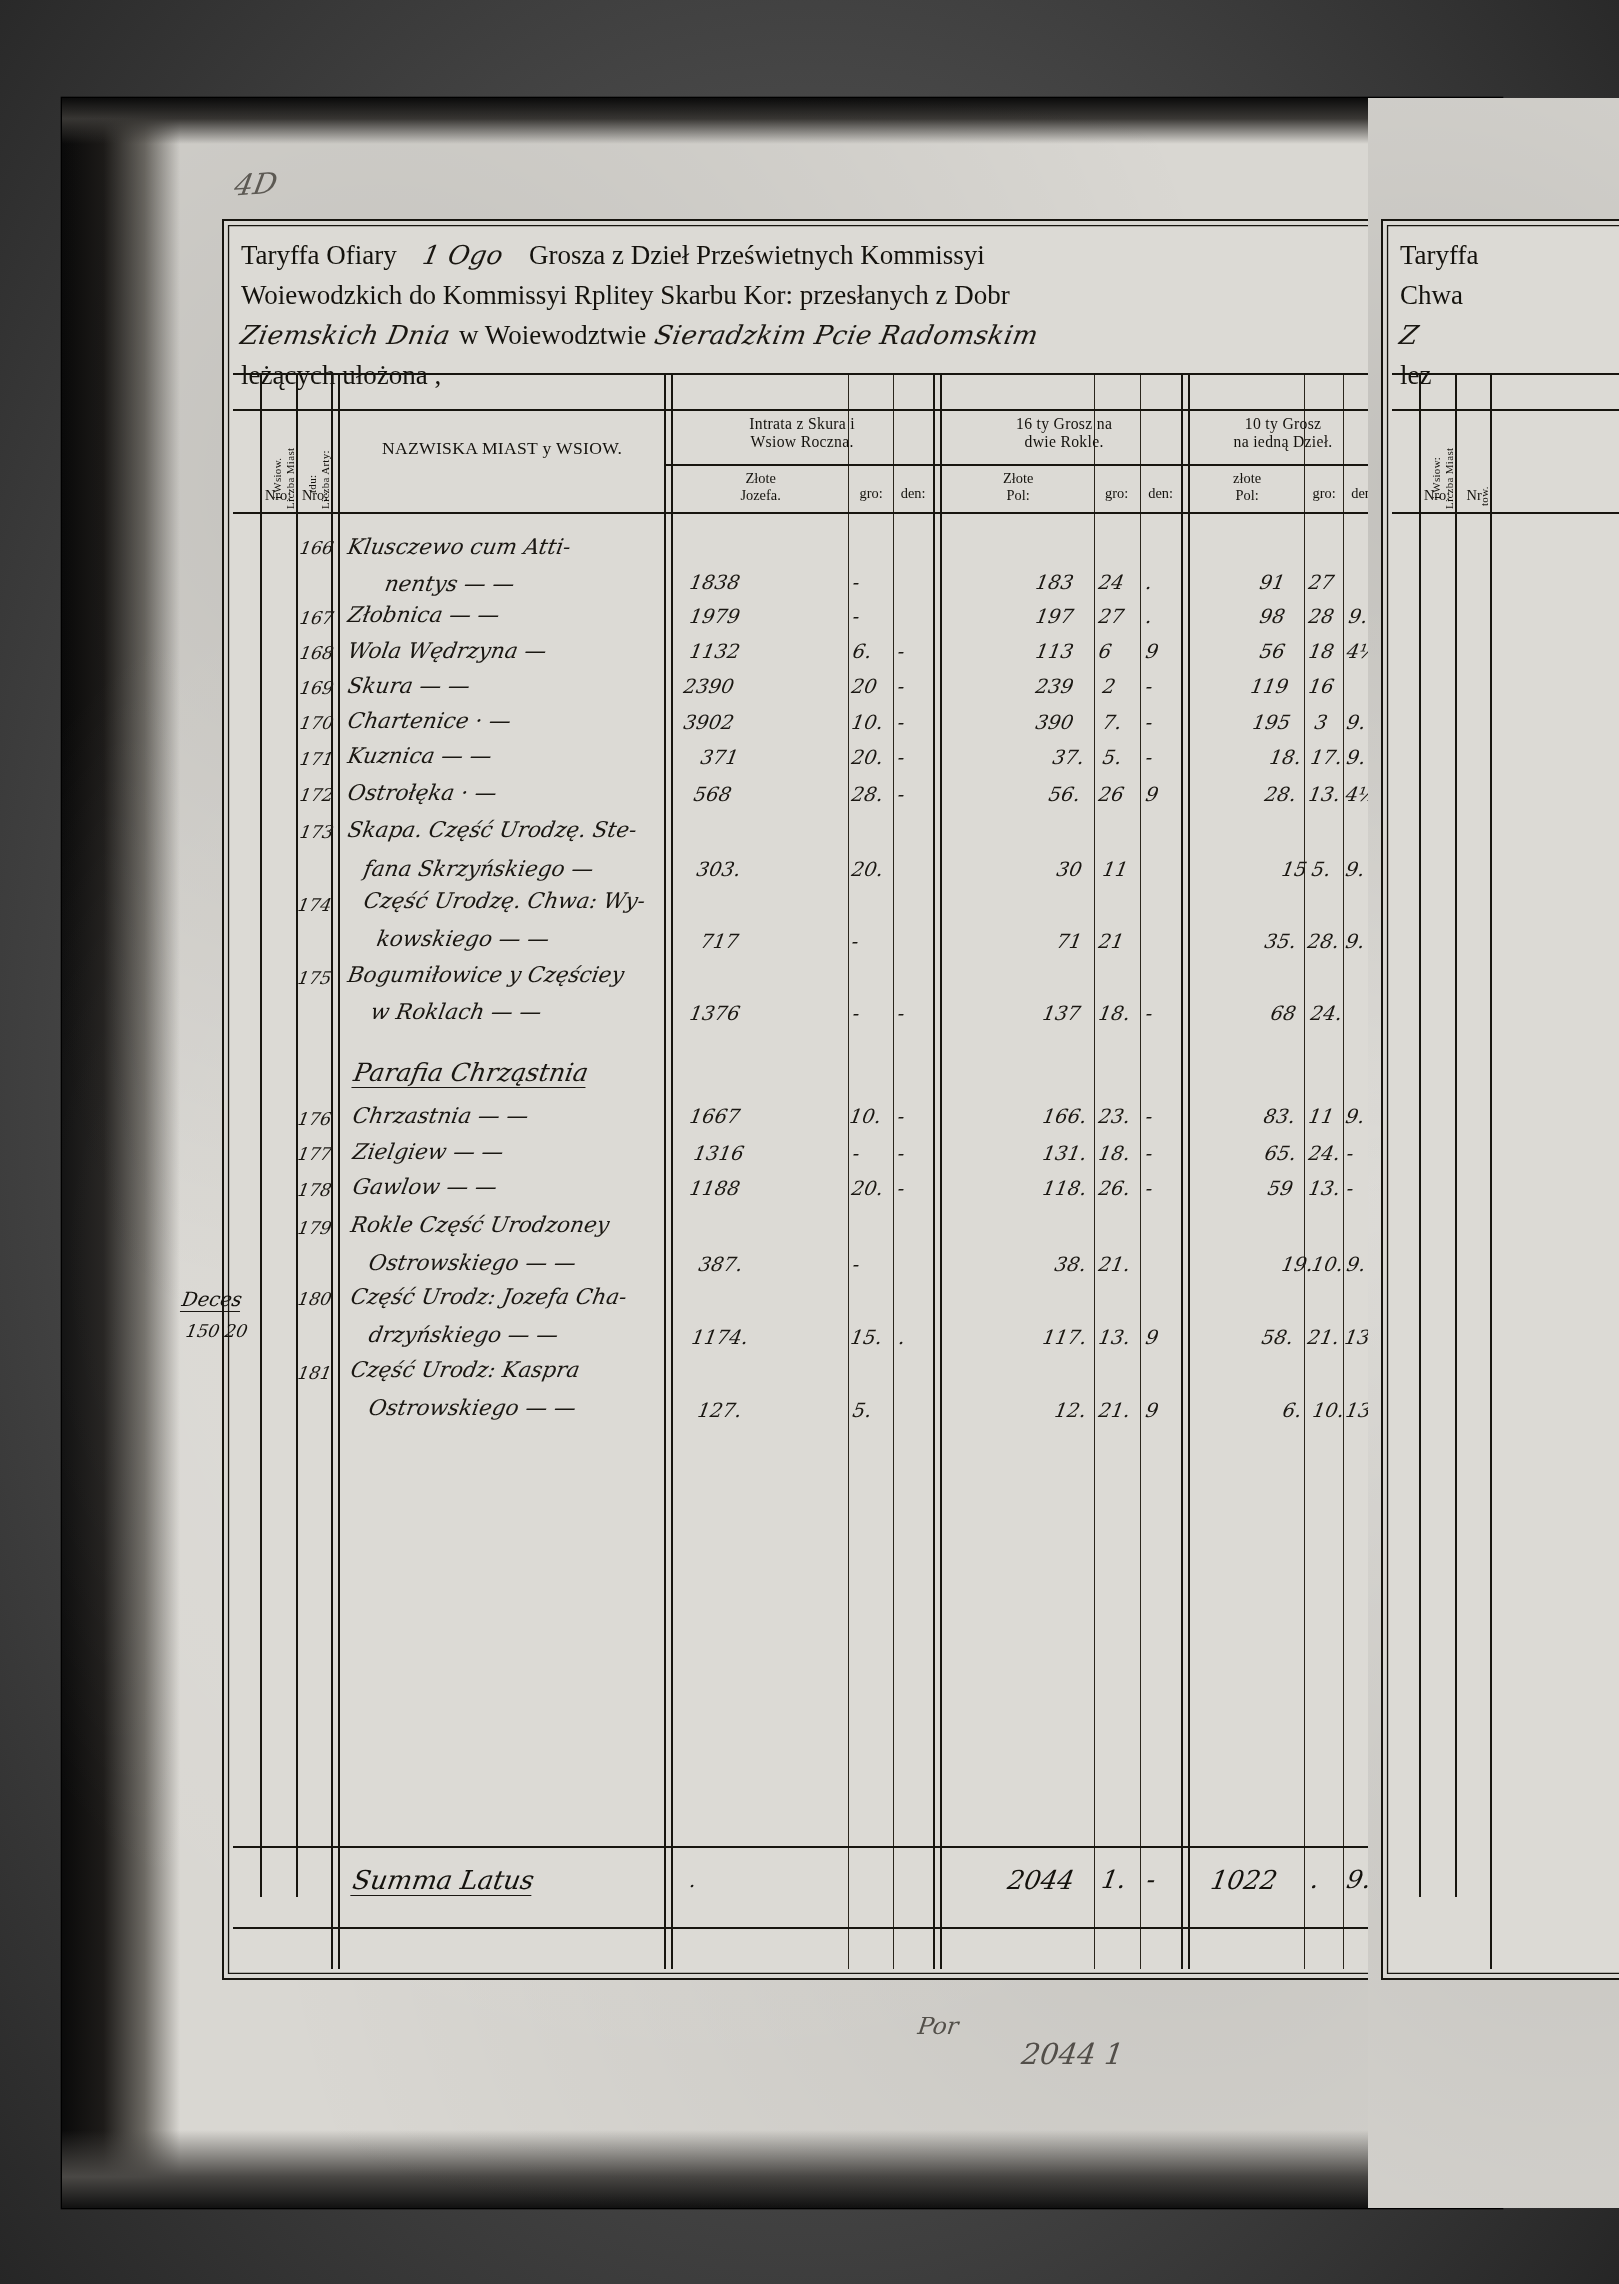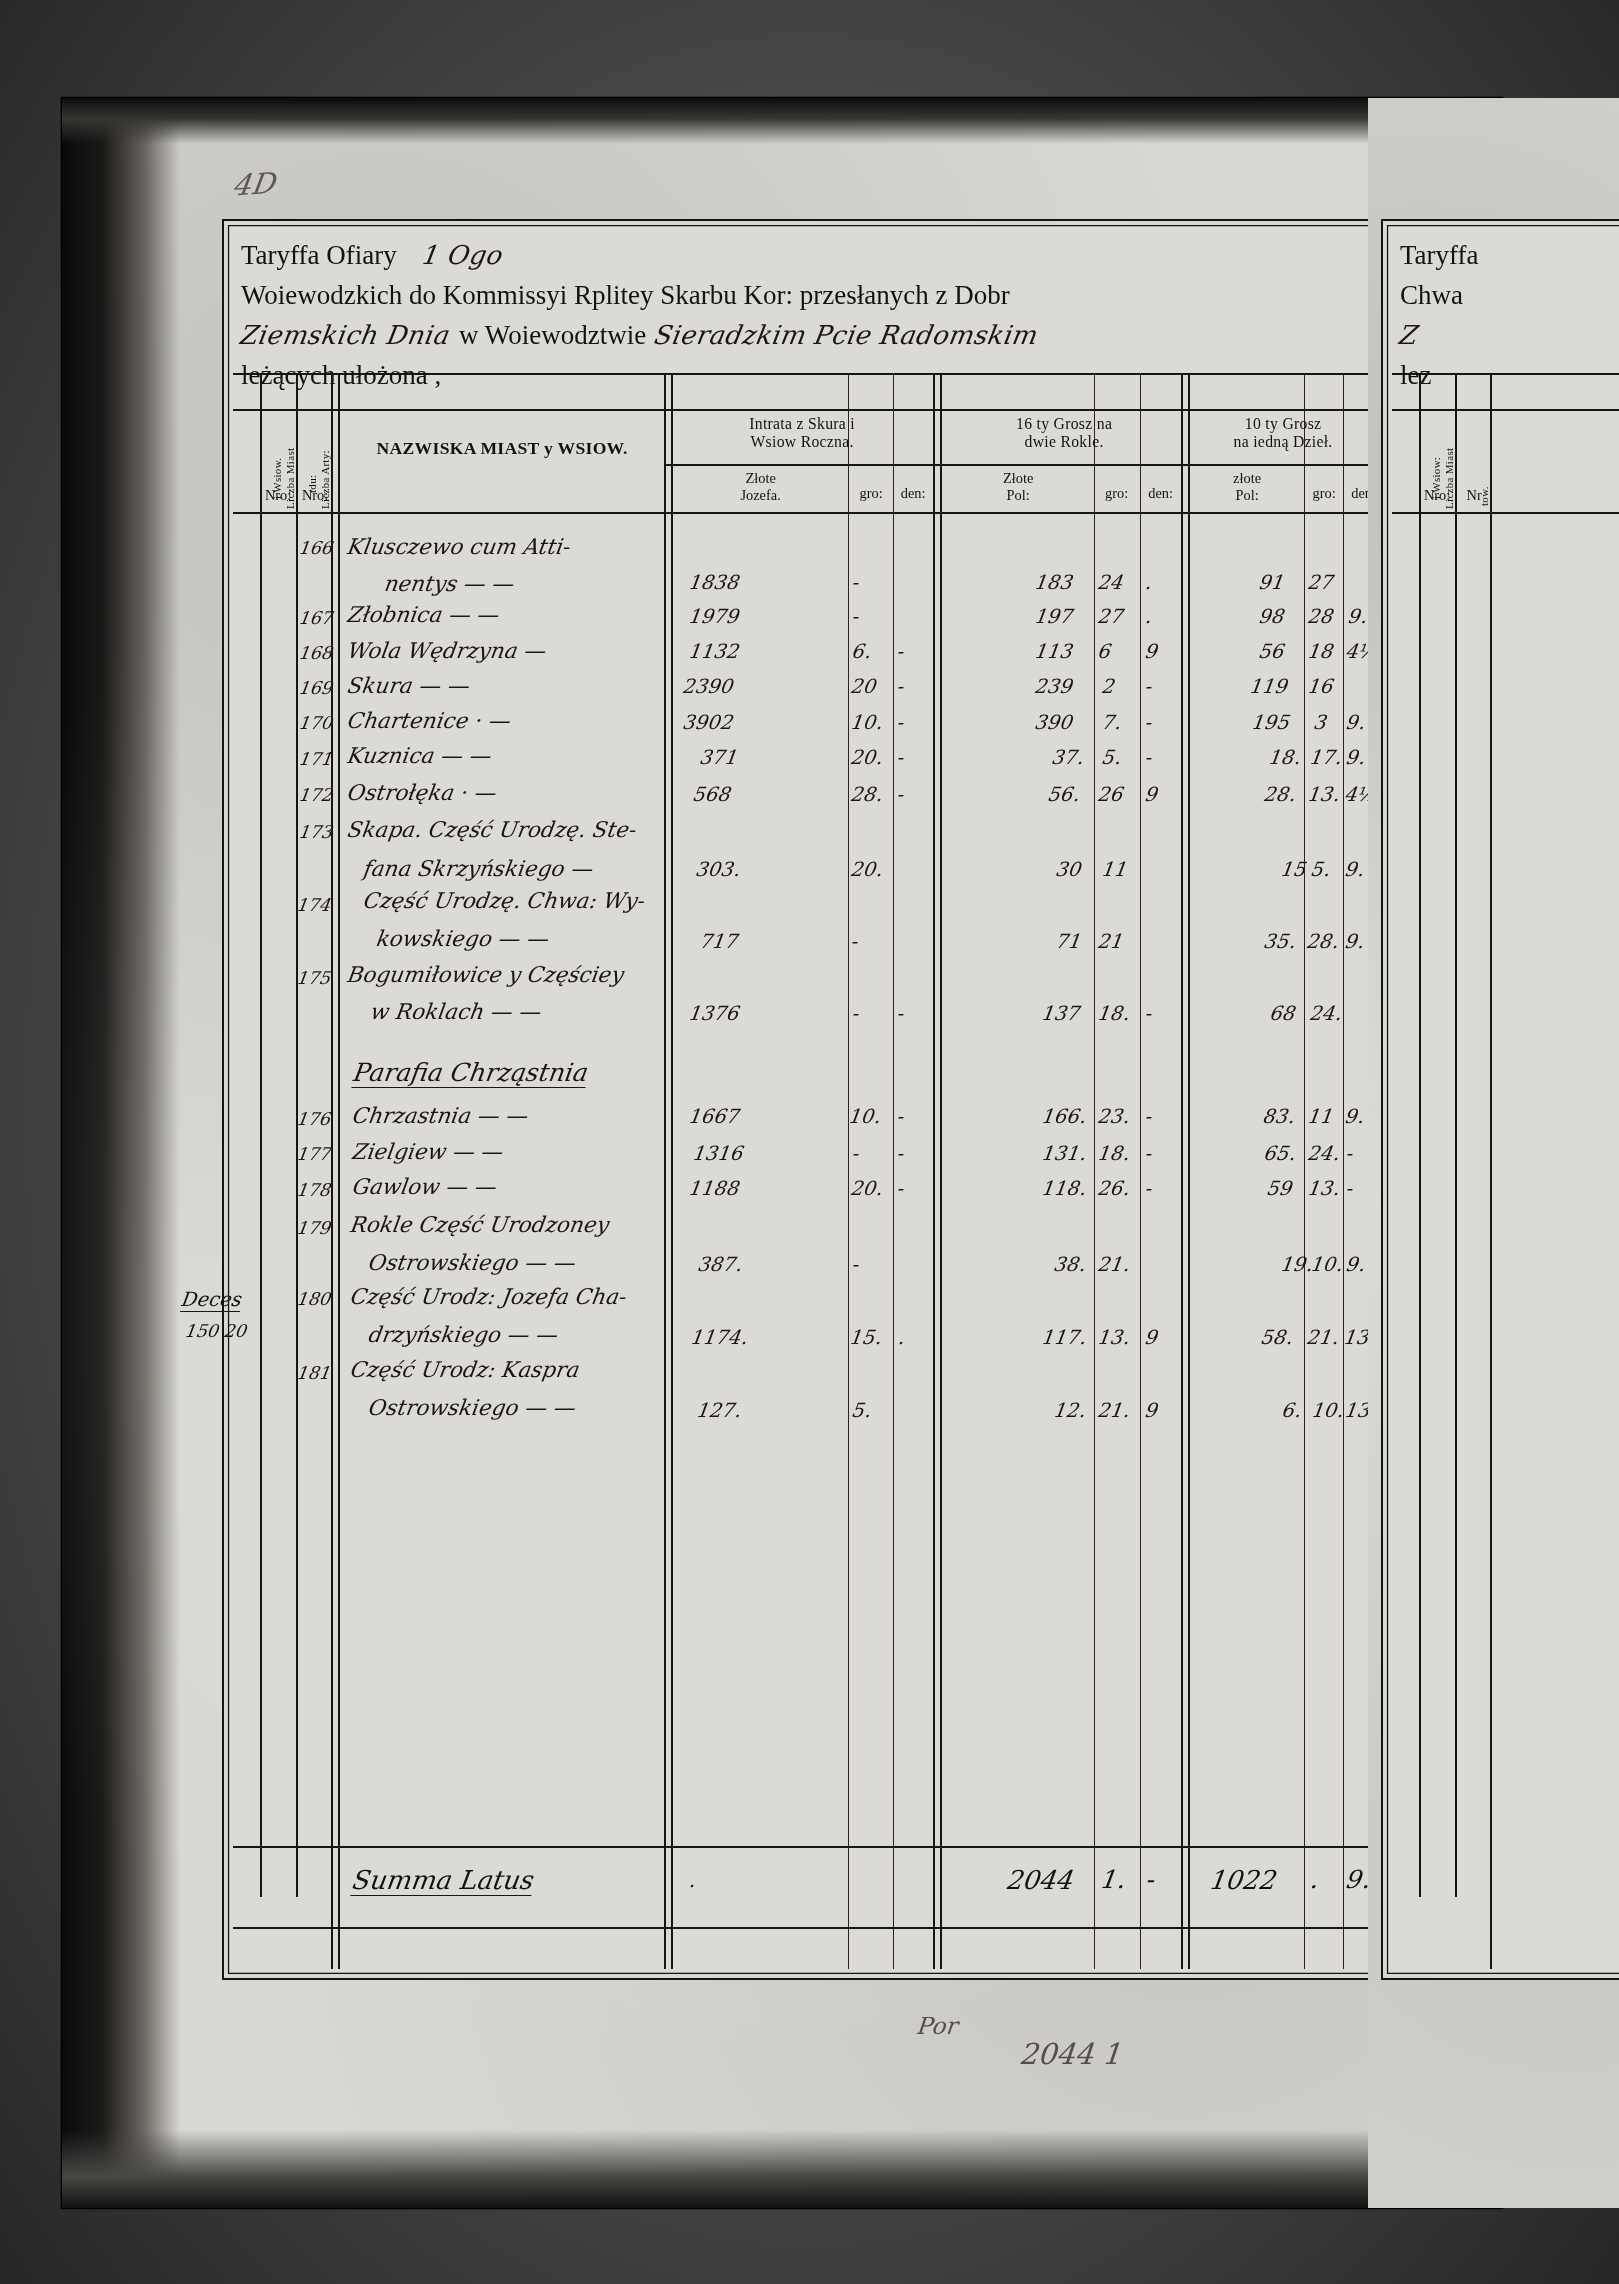--- a/index.html
+++ b/index.html
@@ -162,20 +162,21 @@
     <div class="paper-grain"></div>
 
     <div class="scribble" style="left:173px;top:69px;">4D</div>
 
     <div id="form">
 
       <div class="heading">
         <div class="h-line">
           <span class="print">Taryffa Ofiary</span>
           <span class="hand" style="margin:0 17px;">1 Ogo</span>
+          <span class="print">Grosza z Dzieł Prześwietnych Kommissyi</span>
         </div>
         <div class="h-line">
           <span class="print">Woiewodzkich do Kommissyi Rplitey Skarbu Kor: przesłanych z Dobr</span>
         </div>
         <div class="h-line">
           <span class="hand">Ziemskich Dnia</span>
           <span class="print">w Woiewodztwie</span>
           <span class="hand">Sieradzkim Pcie Radomskim</span>
         </div>
         <div class="h-line">
@@ -216,21 +217,21 @@
         <div class="hdr" style="left:26px;top:112px;width:38px;">
           <span class="t2">Nro:</span>
         </div>
 
         <div class="vtext" style="left:86px;top:134px;">Liczba Arty:</div>
         <div class="vtext" style="left:73px;top:118px;">tdu:</div>
         <div class="hdr" style="left:63px;top:112px;width:38px;">
           <span class="t2">Nro:</span>
         </div>
 
-        <div class="hdr" style="left:112px;top:63px;width:314px;font-weight:bold;">
+        <div class="hdr" style="left:112px;top:63px;width:314px;">
           <span class="t1" style="font-size:17.6px;">NAZWISKA  MIAST  y  WSIOW.</span>
         </div>
 
         <div class="hdr" style="left:439px;top:40px;width:260px;">
           <div class="t1">Intrata z Skura i</div>
           <div class="t1">Wsiow Roczna.</div>
         </div>
         <div class="hdr" style="left:444px;top:95px;width:167px;">
           <div class="t2">Złote</div>
           <div class="t2">Jozefa.</div>

